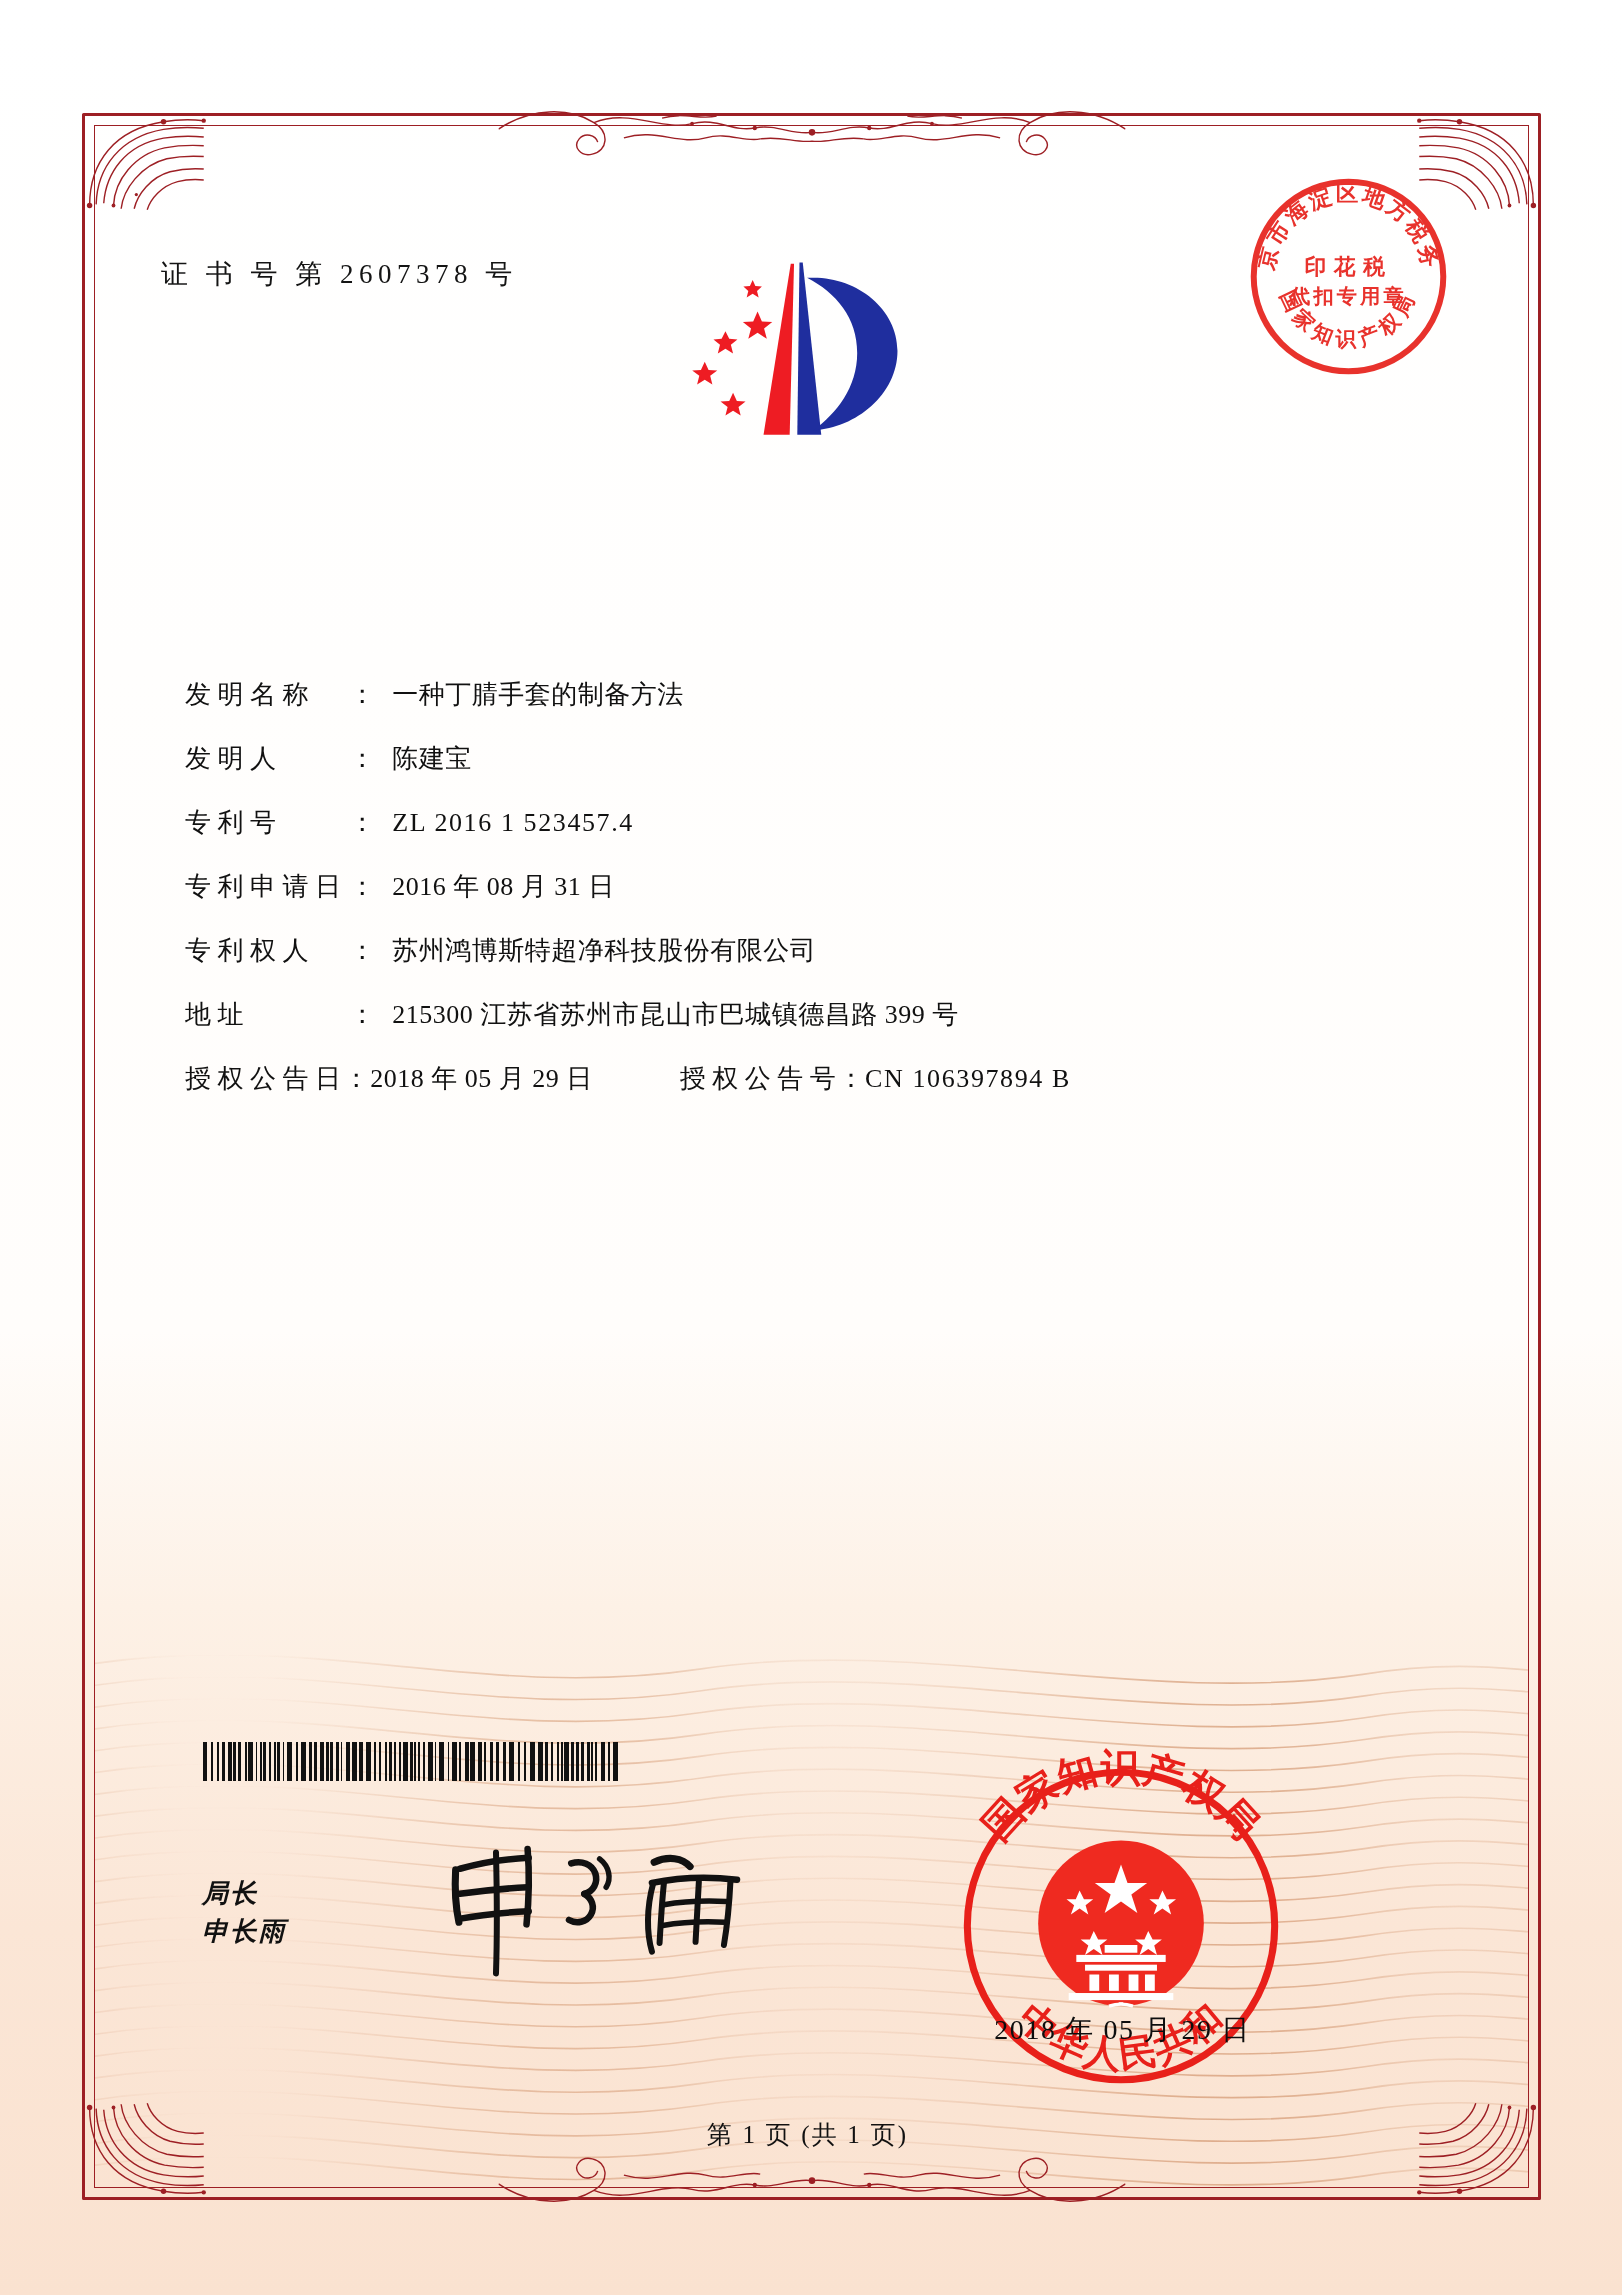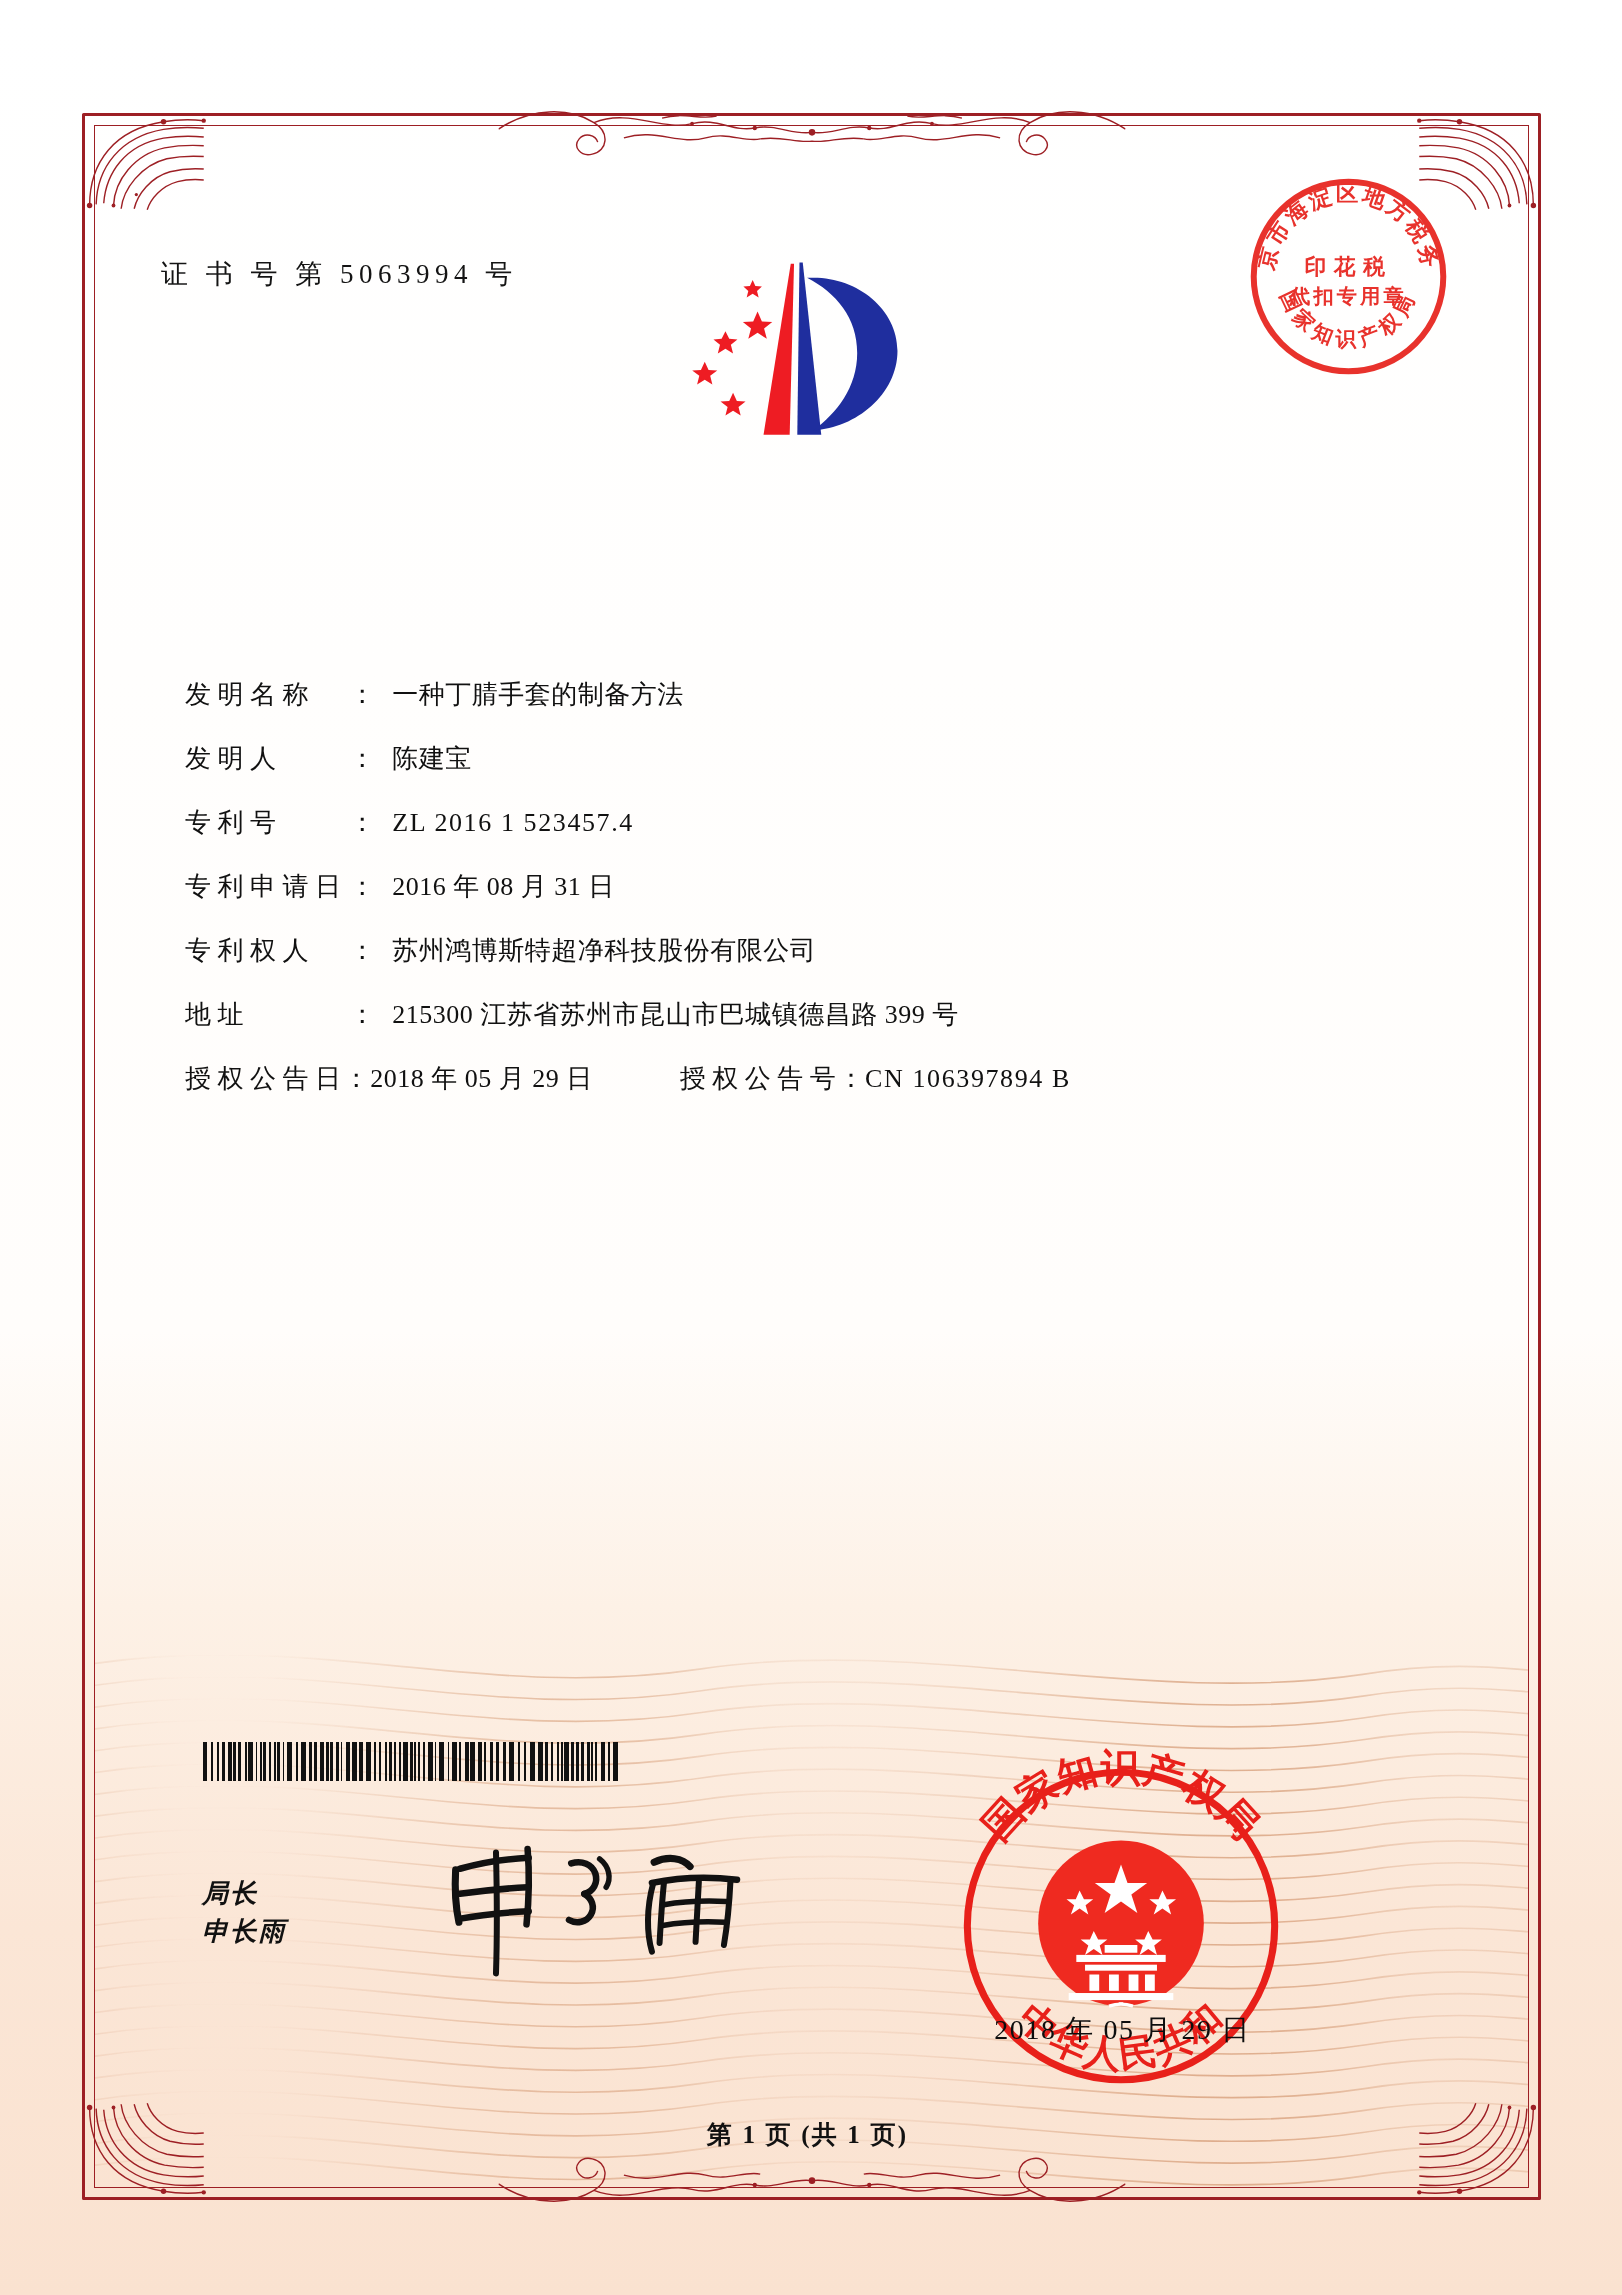--- a/index.html
+++ b/index.html
@@ -113,21 +113,21 @@
   .seal{position:absolute;left:933px;top:1738px;width:376px;height:376px;}
   .seal svg{width:100%;height:100%;display:block;}
   .seal-date{
     position:absolute;left:981px;top:2011px;width:283px;text-align:center;
     font-size:28px;color:#0d0d0d;letter-spacing:1.6px;white-space:nowrap;
   }
 
   
   .footer{
     position:absolute;left:0;right:8px;top:2118px;text-align:center;
-    font-size:25px;color:#111;letter-spacing:2.2px;font-weight:bold;
+    font-size:25px;color:#111;letter-spacing:2.2px;
   }
 </style>
 </head>
 <body>
 
 <div class="page">
 
   <div class="guilloche">
     <svg viewBox="0 0 2600 1080" preserveAspectRatio="none">
       <defs>
@@ -284,21 +284,21 @@
         <path d="M920,62 C860,44 820,76 770,62 C730,51 700,70 670,64"></path>
       </g>
       <g fill="#9d1f24">
         <circle cx="575" cy="52" r="6"></circle>
         <circle cx="470" cy="44" r="4"></circle>
           <circle cx="680" cy="44" r="4"></circle>
       </g>
     </svg>
   </div>
 
-  <div class="cert-no">证 书 号 第 5063994 号</div>
+  <div class="cert-no">证 书 号 第 2607378 号</div>
 
   <div class="logo">
     <svg viewBox="0 0 420 360">
       <g fill="#ee1c23">
         <polygon points="155,104 163,122 182,123 167,135 172,154 155,143 138,154 143,135 128,123 147,122"></polygon>
         <polygon points="96,140 103,154 118,155 106,165 110,181 96,172 82,181 86,165 74,155 89,154"></polygon>
         <polygon points="146,46 151,57 163,58 154,66 157,78 146,71 135,78 138,66 129,58 141,57"></polygon>
         <polygon points="58,196 65,211 81,212 68,222 72,238 58,229 44,238 48,222 35,212 51,211"></polygon>
         <polygon points="110,253 117,268 133,269 120,279 124,295 110,286 96,295 100,279 87,269 103,268"></polygon>
       </g>

